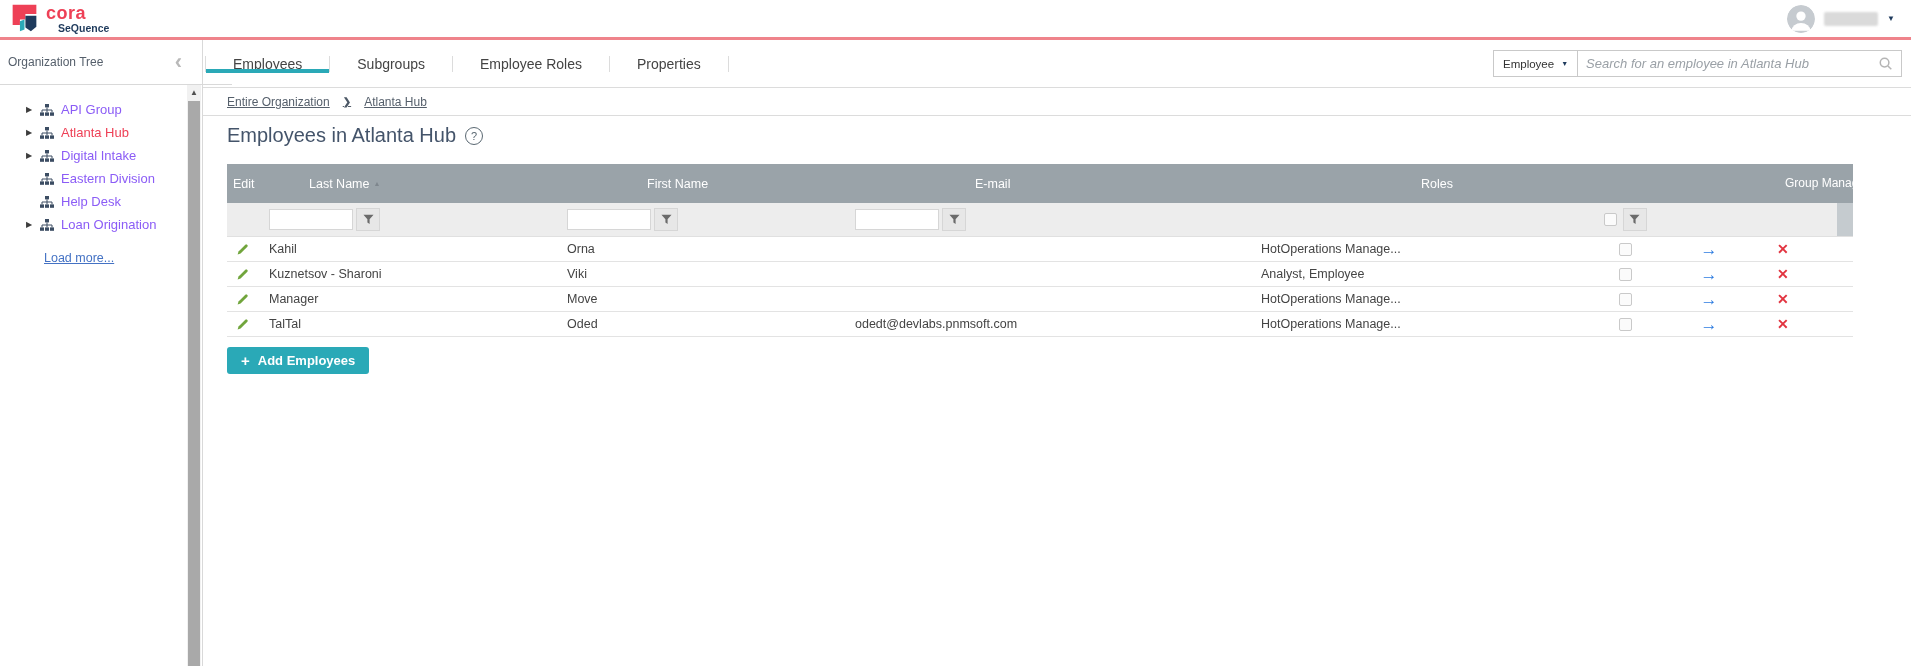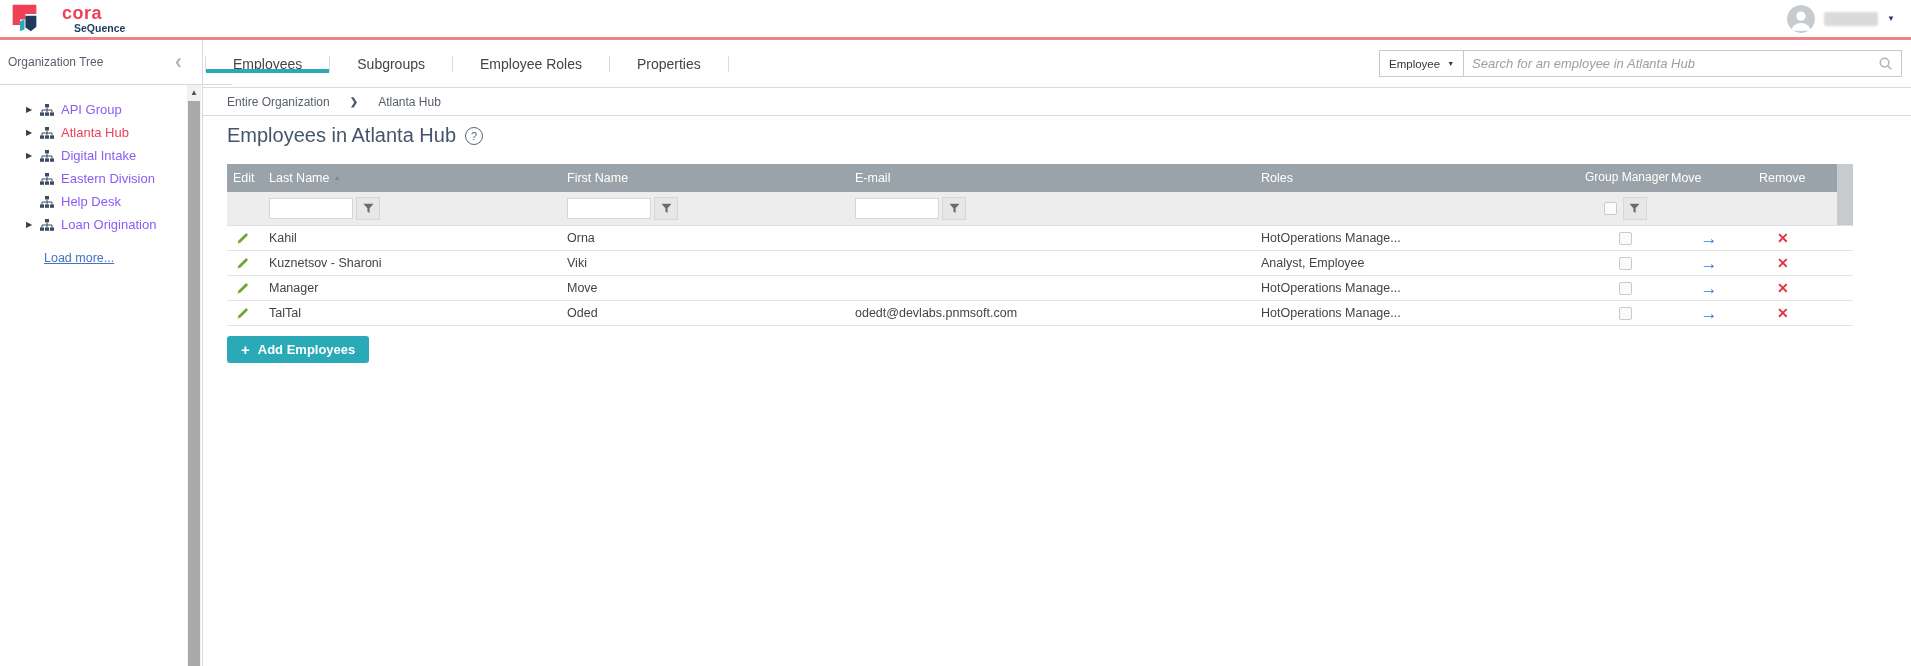--- a/index.html
+++ b/index.html
@@ -2,21 +2,21 @@
 <html><head>
 <meta charset="utf-8">
 <style>
   * { margin:0; padding:0; box-sizing:border-box; }
   html,body { width:1911px; height:666px; overflow:hidden; background:#fff;
     font-family:"Liberation Sans", sans-serif; }
 
   
   .topbar { height:40px; display:flex; align-items:center; justify-content:space-between;
     padding:0 16px 0 9px; border-bottom:3px solid #ef838b; background:#fff; }
-  .logo { display:flex; align-items:center; gap:22px; }
+  .logo { display:flex; align-items:center; gap:6px; }
   .logo-text-stack { display:flex; flex-direction:column; line-height:1; }
   .logo-cora { color:#ee4056; font-size:18px; font-weight:bold; letter-spacing:.5px; }
   .logo-seq  { color:#1e3a5c; font-size:10.5px; font-weight:bold; margin-top:1px;padding-left:12px; }
   .user-area { display:flex; align-items:center; gap:9px; }
   .avatar { width:28px; height:28px; border-radius:50%; overflow:hidden; }
   .redacted-name { width:54px; height:14px; background:#dadada; border-radius:2px; filter:blur(1.2px); }
   .user-caret { color:#1e3a5c; font-size:8px; }
 
   
   .app { display:flex; height:626px; }
@@ -41,44 +41,44 @@
 
   
   .main { flex:1; display:flex; flex-direction:column; min-width:0; }
   .tabbar { height:48px; flex:none; border-bottom:1px solid #dcdcdc; display:flex;
     align-items:center; justify-content:space-between; }
   .tabs { display:flex; border-left:1px solid #dcdcdc; margin-left:2px; }
   .tab { padding:0 27px; display:flex; align-items:center; border-right:1px solid #dcdcdc;
     font-size:14px; color:#444; position:relative; cursor:pointer; background:#fff; }
   .tab.active::after { content:""; position:absolute; left:0; right:0; bottom:-1px; height:4px; background:#2aa9b7; }
   .search-wrap { align-self:center; margin-right:9px; display:flex; align-items:center;
-    border:1px solid #c9c9c9; height:27px; width:523px; background:#fff; }
+    border:1px solid #c9c9c9; height:27px; width:409px; background:#fff; }
   .scope-select { display:flex; align-items:center; gap:7px; padding:0 9px; height:100%;
     border-right:1px solid #c9c9c9; font-size:11.5px; color:#333; cursor:pointer; white-space:nowrap; }
   .scope-caret { color:#1e3a5c; font-size:7px; }
   .search-input { flex:1; border:none; outline:none; padding:0 8px; font-size:13px;
     font-family:"Liberation Sans", sans-serif; font-style:italic; color:#777; min-width:0; }
   .search-input::placeholder { color:#9aa0a6; font-style:italic; }
   .search-ico { margin-right:8px; flex:none; display:flex; }
 
-  .crumb-row { height:28px; flex:none; display:flex; align-items:center; gap:20px;
-    padding-left:24px; border-bottom:1px solid #dcdcdc; font-size:12px; color:#555f6b; }
+  .crumb-row { height:28px; flex:none; display:flex; align-items:center; gap:13px;
+    padding-left:24px; border-bottom:1px solid #dcdcdc; font-size:12px; color:#555f6b;text-decoration:underline; }
   .crumb { cursor:pointer; }
   .crumb-sep { font-size:10px; font-weight:bold; color:#4c5866; }
 
   .content { padding-left:24px; }
   .title-row { margin-top:8px; display:flex; align-items:center; gap:9px; }
   .page-title { font-size:20px; font-weight:400; color:#44546a; }
   .help-badge { width:18px; height:18px; border:1px solid #5a6872; border-radius:50%;
     display:flex; align-items:center; justify-content:center; font-size:11px; color:#5a6872; cursor:pointer; }
 
   
   .grid { margin-top:17px; width:1626px; font-size:12.5px; color:#444; }
   .g-cols { display:grid; grid-template-columns:36px 298px 288px 406px 330px 80px 88px 84px 16px; align-items:center; }
-  .g-header { background:#9aa3a9; color:#fff; height:28px; }
+  .g-header { background:#9aa3a9; color:#fff; height:39px;gap:40px; }
   .g-header .cell { padding-left:6px; white-space:nowrap; }
   .g-header .cell.center { text-align:center; padding-left:0; font-size:12px; line-height:1.15; }
   .sort-arrow { font-size:7px; color:#7e868d; margin-left:4px; vertical-align:2px; }
   .scroll-strip { background:#c5cbcf; height:100%; }
   .g-filter { background:#ededed; height:34px; border-bottom:1px solid #e0e0e0; }
   .filter-cell { display:flex; align-items:center; gap:3px; padding-left:6px; }
   .filter-cell.center { justify-content:center; padding-left:0; gap:6px; }
   .filter-input { width:84px; height:21px; border:1px solid #d6d6d6; background:#fff; outline:none;
     font-family:"Liberation Sans", sans-serif; font-size:12px; padding:0 4px; }
   .funnel-btn { width:24px; height:23px; background:#e7e7e7; border:1px solid #d6d6d6;

